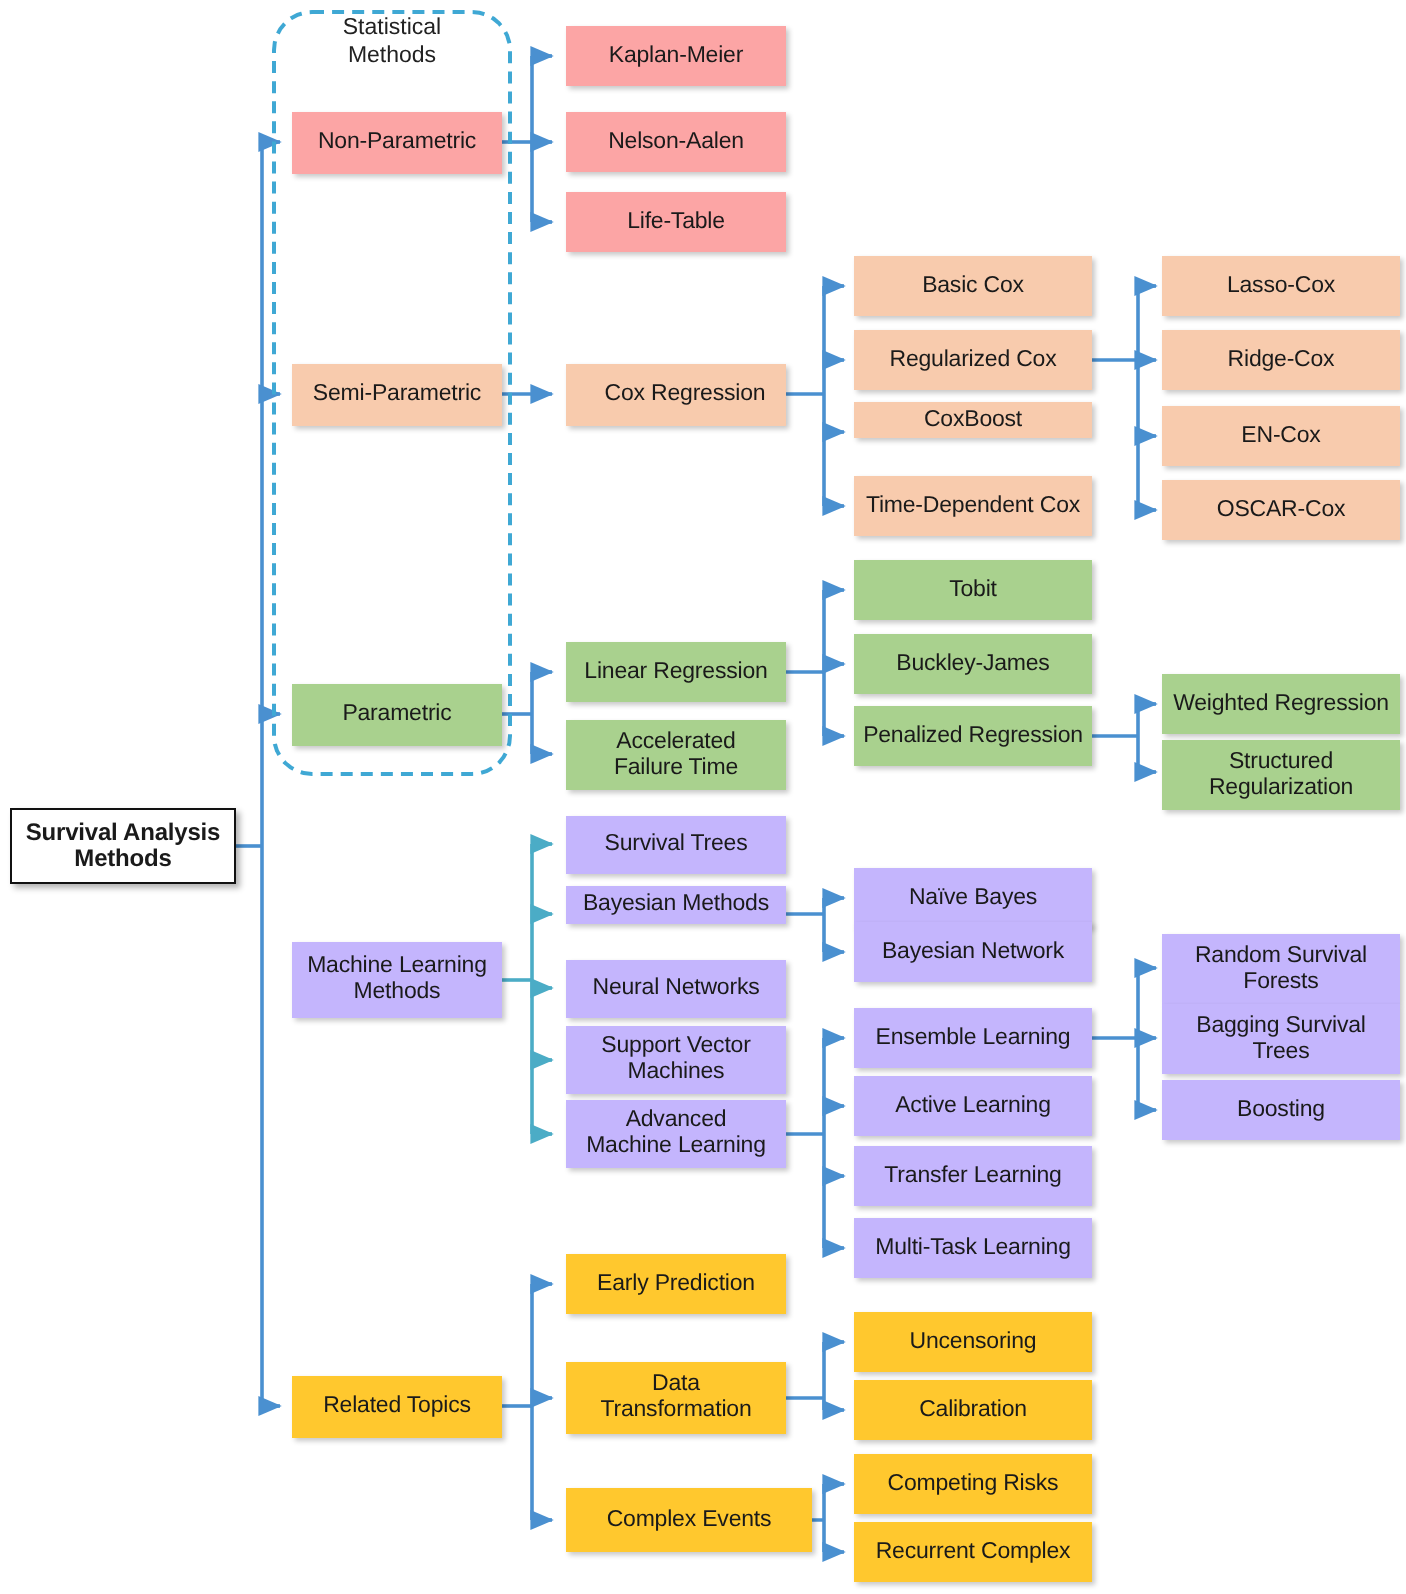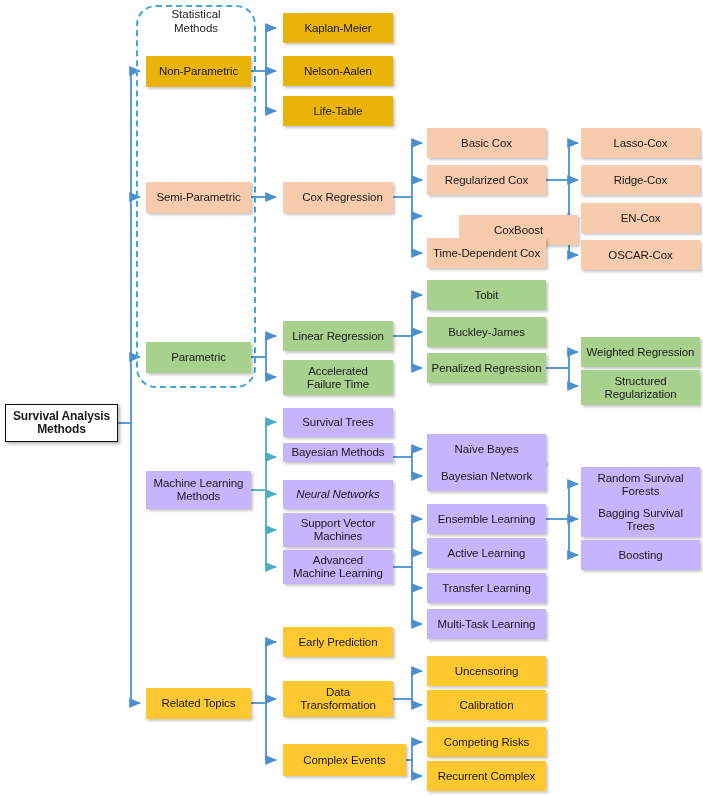--- a/index.html
+++ b/index.html
@@ -18,21 +18,21 @@
     box-shadow:1.5px 1.5px 2.5px rgba(0,0,0,0.22);
     padding:0 3px;
   }
   .root{
     background:#ffffff;
     border:1.6px solid #111111;
     font-weight:bold;
     font-size:12px;
     box-shadow:2px 2px 3px rgba(0,0,0,0.3);
   }
-  .blue{background:#eab308;}
+  .blue{background:#fca5a5;}
   .orange{background:#f8cbad;}
   .green{background:#a9d18e;}
   .purple{background:#c4b5fd;}
   .yellow{background:#ffc82e;}
   .group-box{
     position:absolute;
     box-sizing:border-box;
     border:2px dashed #3fa8d4;
     border-radius:20px;
     background:transparent;
@@ -190,21 +190,21 @@
   <div class="node yellow" style="left:146px;top:688px;width:105px;height:31px;">Related Topics</div>
 
   <div class="node blue" style="left:283px;top:13px;width:110px;height:30px;">Kaplan-Meier</div>
   <div class="node blue" style="left:283px;top:56px;width:110px;height:30px;">Nelson-Aalen</div>
   <div class="node blue" style="left:283px;top:96px;width:110px;height:30px;">Life-Table</div>
 
   <div class="node orange" style="left:283px;top:182px;width:110px;height:31px;padding-left:12px;">Cox Regression</div>
 
   <div class="node orange" style="left:427px;top:128px;width:119px;height:30px;">Basic Cox</div>
   <div class="node orange" style="left:427px;top:165px;width:119px;height:30px;">Regularized Cox</div>
-  <div class="node orange" style="left:427px;top:215px;width:119px;height:30px;margin-left:32px;">CoxBoost</div>
+  <div class="node orange" style="left:427px;top:201px;width:119px;height:18px;">CoxBoost</div>
   <div class="node orange" style="left:427px;top:238px;width:119px;height:30px;">Time-Dependent Cox</div>
 
   <div class="node orange" style="left:581px;top:128px;width:119px;height:30px;">Lasso-Cox</div>
   <div class="node orange" style="left:581px;top:165px;width:119px;height:30px;">Ridge-Cox</div>
   <div class="node orange" style="left:581px;top:203px;width:119px;height:30px;">EN-Cox</div>
   <div class="node orange" style="left:581px;top:240px;width:119px;height:30px;">OSCAR-Cox</div>
 
   <div class="node green" style="left:283px;top:321px;width:110px;height:30px;">Linear Regression</div>
   <div class="node green" style="left:283px;top:360px;width:110px;height:35px;white-space:pre-line;">Accelerated
 Failure Time</div>
@@ -212,21 +212,21 @@
   <div class="node green" style="left:427px;top:280px;width:119px;height:30px;">Tobit</div>
   <div class="node green" style="left:427px;top:317px;width:119px;height:30px;">Buckley-James</div>
   <div class="node green" style="left:427px;top:353px;width:119px;height:30px;">Penalized Regression</div>
 
   <div class="node green" style="left:581px;top:337px;width:119px;height:30px;">Weighted Regression</div>
   <div class="node green" style="left:581px;top:370px;width:119px;height:35px;white-space:pre-line;">Structured
 Regularization</div>
 
   <div class="node purple" style="left:283px;top:408px;width:110px;height:29px;">Survival Trees</div>
   <div class="node purple" style="left:283px;top:443px;width:110px;height:19px;">Bayesian Methods</div>
-  <div class="node purple" style="left:283px;top:480px;width:110px;height:29px;font-style:italic;">Neural Networks</div>
+  <div class="node purple" style="left:283px;top:480px;width:110px;height:29px;">Neural Networks</div>
   <div class="node purple" style="left:283px;top:513px;width:110px;height:34px;white-space:pre-line;">Support Vector
 Machines</div>
   <div class="node purple" style="left:283px;top:550px;width:110px;height:34px;white-space:pre-line;">Advanced
 Machine Learning</div>
 
   <div class="node purple" style="left:427px;top:434px;width:119px;height:30px;">Naïve Bayes</div>
   <div class="node purple" style="left:427px;top:461px;width:119px;height:30px;">Bayesian Network</div>
 
   <div class="node purple" style="left:427px;top:504px;width:119px;height:30px;">Ensemble Learning</div>
   <div class="node purple" style="left:427px;top:538px;width:119px;height:30px;">Active Learning</div>

